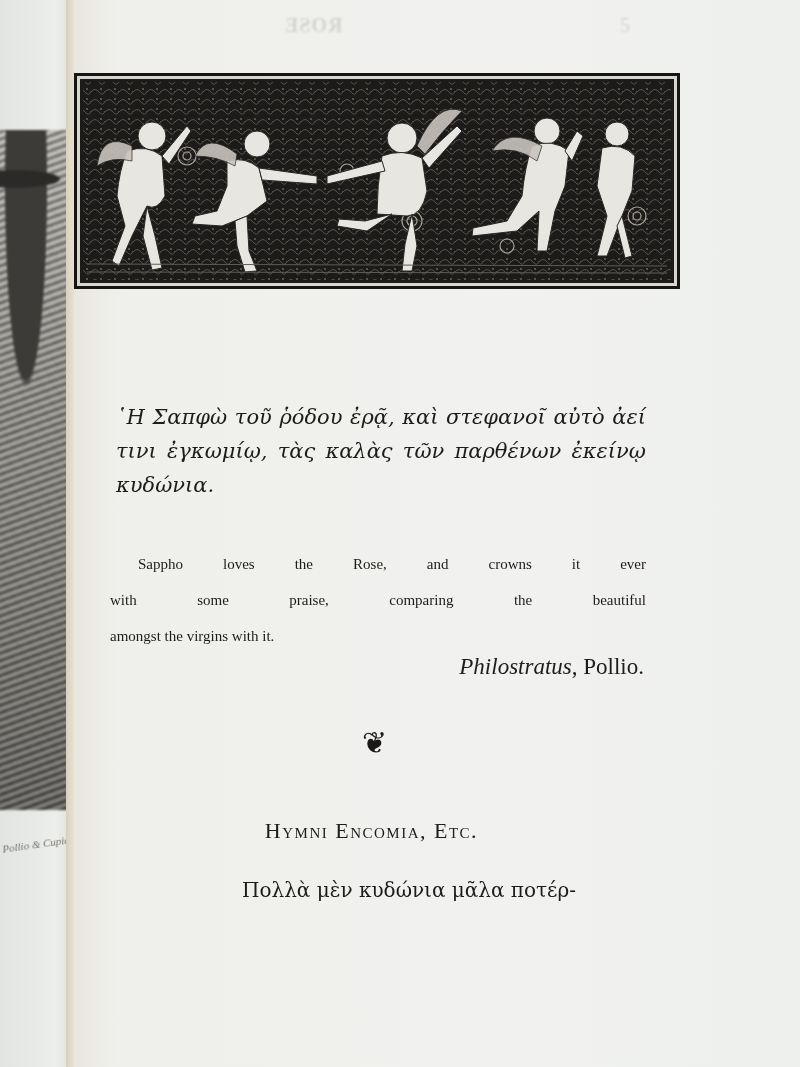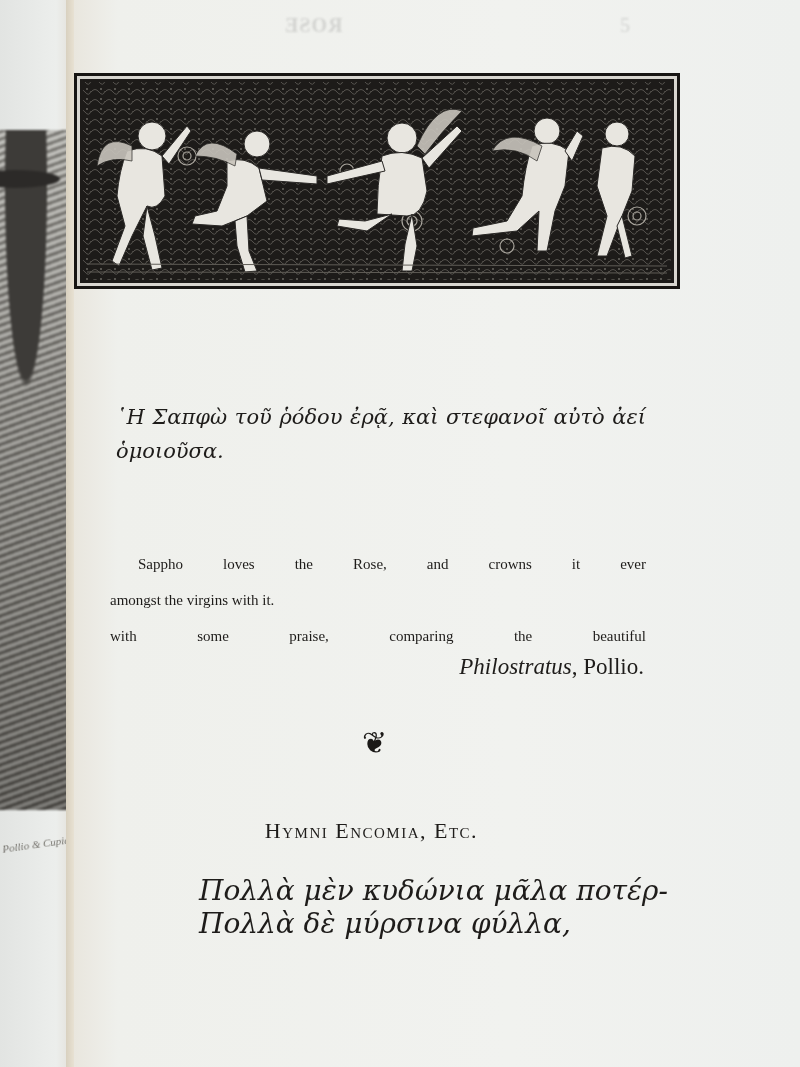--- a/index.html
+++ b/index.html
@@ -82,22 +82,23 @@
   .fleuron {
     position: absolute; left: 288px; top: 728px;
     font-size: 30px; color: #1b1917; line-height: 1;
   }
   .section-heading {
     position: absolute; left: 0; top: 818px; width: 595px; text-align: center;
     font-size: 22px; letter-spacing: 1.5px; font-variant: small-caps;
   }
   .greek-verse {
     position: absolute; left: 125px; top: 874px; width: 420px;
-    font-size: 28px; font-style: italic; line-height: 33px;
+    font-size: 20px; line-height: 33px;
     font-family: "DejaVu Serif", serif;
+    text-align: center;
   }
   .greek-verse .line { display: block; white-space: nowrap; }
 </style>
 </head>
 <body>
 
 <div class="facing-page">
   <div class="facing-engraving"></div>
   <div class="facing-caption">Pollio &amp; Cupid</div>
 </div>
@@ -165,34 +166,34 @@
 
       <g stroke="#5f5c56" stroke-width="1">
         <line x1="10" y1="188" x2="590" y2="190"></line>
         <line x1="10" y1="196" x2="590" y2="197"></line>
       </g>
     </svg>
   </div>
 
   <div class="greek-quote">
     <span class="line">῾Η Σαπφὼ τοῦ ῥόδου ἐρᾷ, καὶ στεφανοῖ αὐτὸ ἀεί</span>
-    <span class="line last">ὁμοιοῦσα.</span>
+    <span class="line">τινι ἐγκωμίῳ, τὰς καλὰς τῶν παρθένων ἐκείνῳ</span>
+    <span class="line last">κυδώνια.</span>
   </div>
 
   <div class="english-quote">
     <span class="line first">Sappho loves the Rose, and crowns it ever</span>
+    <span class="line">with some praise, comparing the beautiful</span>
     <span class="line last">amongst the virgins with it.</span>
-    <span class="line">with some praise, comparing the beautiful</span>
   </div>
 
   <div class="attribution">
     <span class="author">Philostratus</span><span>, Pollio.</span>
   </div>
 
   <div class="fleuron">❦</div>
 
   <div class="section-heading">Hymni Encomia, Etc.</div>
 
   <div class="greek-verse">
     <span class="line">Πολλὰ μὲν κυδώνια μᾶλα ποτέρ-</span>
-    <span class="line">Πολλὰ δὲ μύρσινα φύλλα,</span>
   </div>
 </div>
 
 </body></html>

